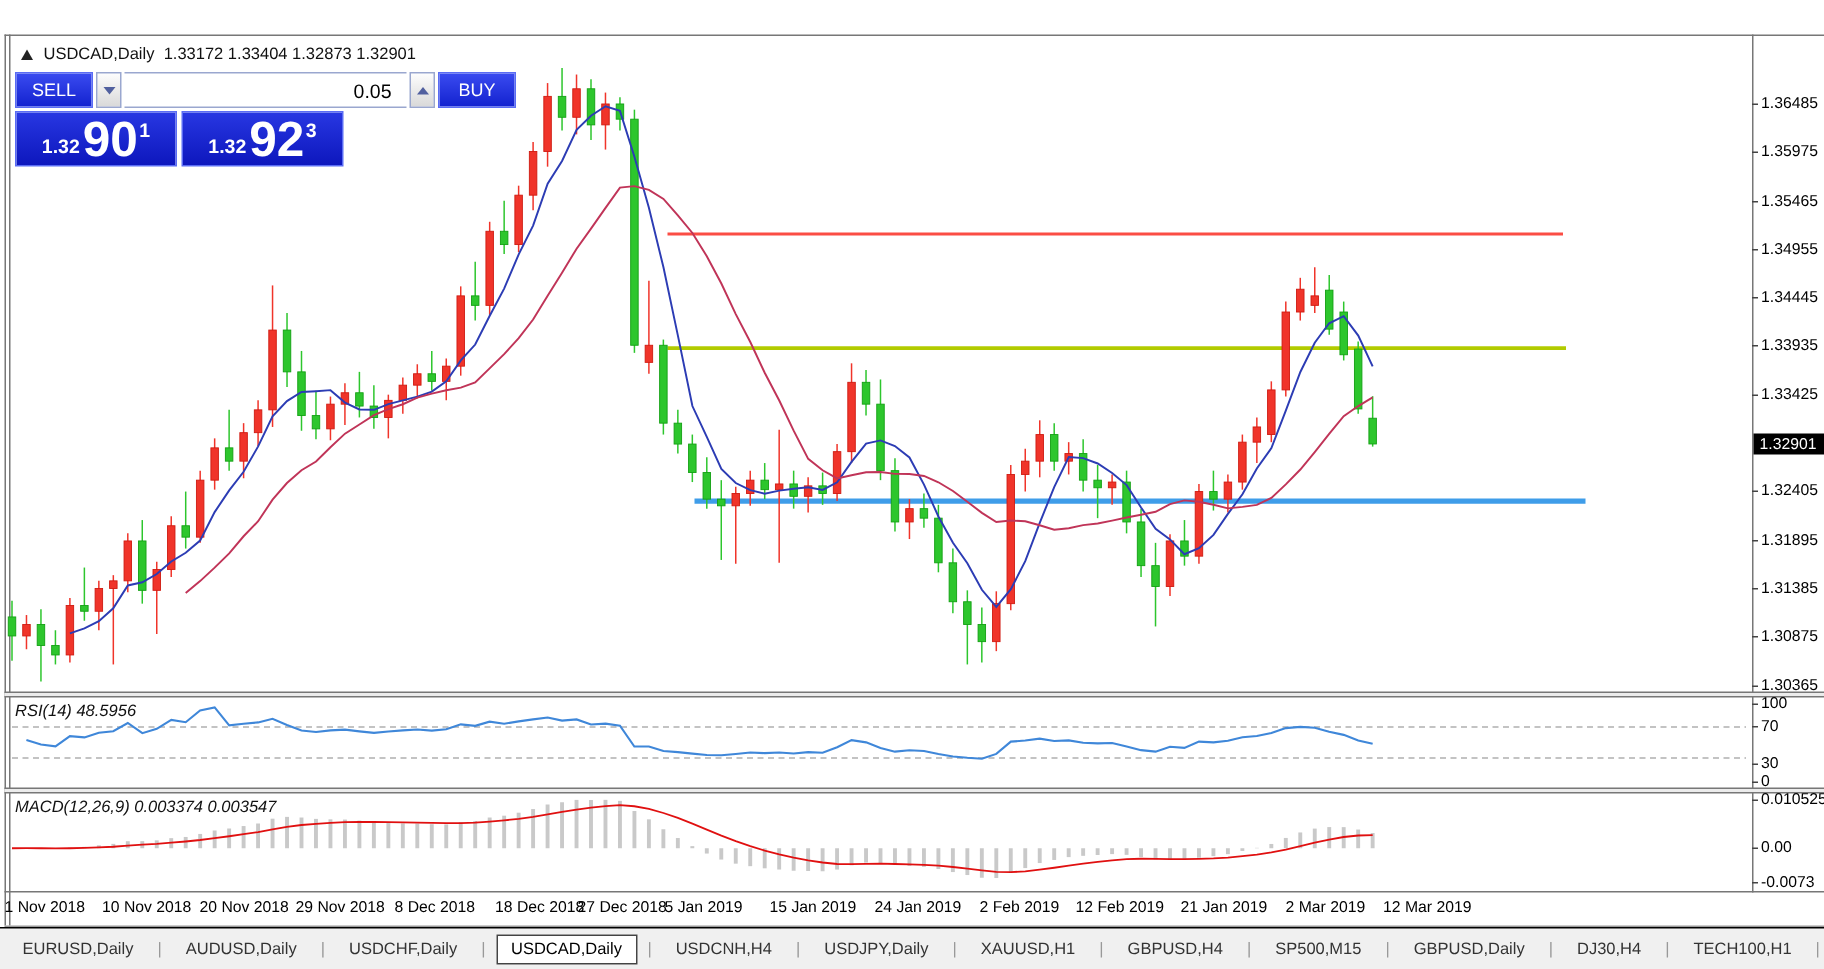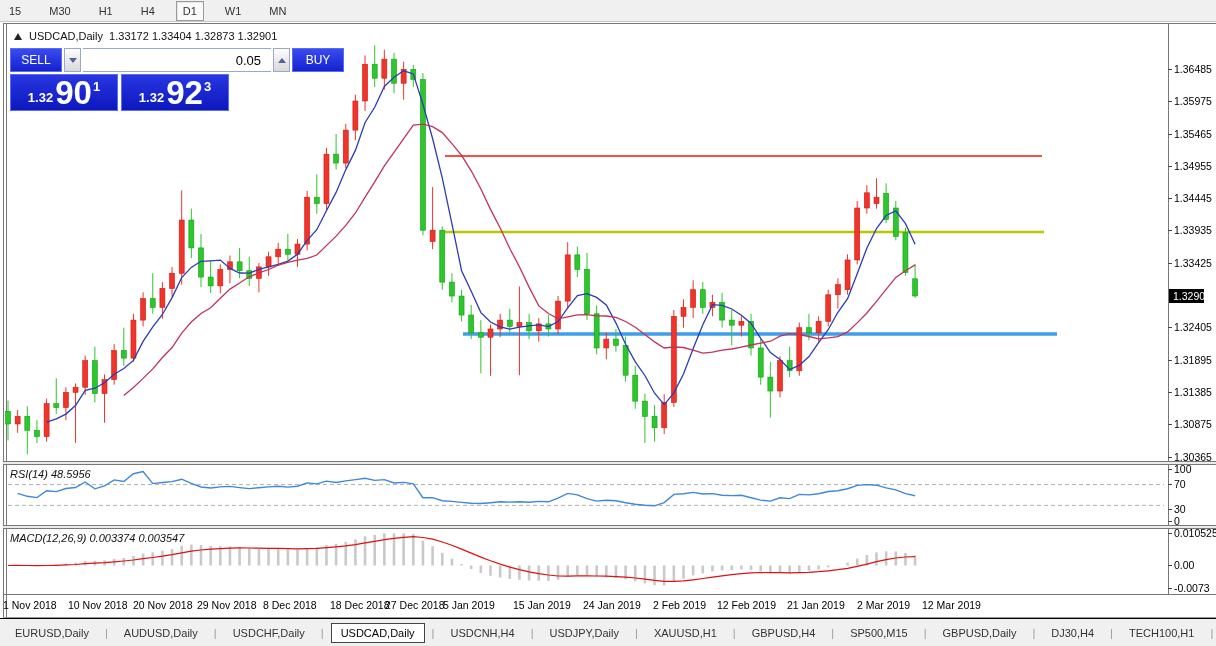--- a/index.html
+++ b/index.html
@@ -32,47 +32,38 @@
        text-align:right;padding-right:10px;font-family:"Liberation Sans",sans-serif;color:#000;outline:none;}
   .trade-row2{display:flex;gap:3px;margin-top:2px;}
   .pricebox{flex:1;height:37px;background:linear-gradient(#2837e2,#0d17bd);border:1px solid #5a6cf4;
             color:#fff;display:flex;align-items:flex-end;justify-content:center;padding-bottom:2px;}
   .pb-small{font-size:13px;font-weight:bold;margin-bottom:3px;}
   .pb-big{font-size:33px;font-weight:bold;line-height:30px;margin-left:2px;}
   .pb-sup{font-size:13px;font-weight:bold;margin-bottom:14px;margin-left:1px;}
   
   .ax-label{position:absolute;left:1174px;font-size:10.5px;color:#000;white-space:nowrap;}
   .ax-tick{position:absolute;left:1168px;width:4px;height:1px;background:#444;}
-  .price-badge{position:absolute;left:1169px;width:35px;height:14px;background:#000;color:#fff;
+  .price-badge{position:absolute;left:1169px;width:47px;height:14px;background:#000;color:#fff;
                font-size:10.5px;line-height:14px;padding-left:4px;}
   .ind-label{position:absolute;font-size:11px;color:#111;font-style:italic;}
   .date-label{position:absolute;top:599px;font-size:10.5px;color:#000;white-space:nowrap;}
   
   .tabsbar{position:absolute;left:0;top:618px;width:1216px;height:28px;background:#f0f0f0;
            border-top:1px solid #000000;display:flex;align-items:center;font-size:11px;color:#333;
            padding-left:6px;}
   .tabsep{color:#999;margin:0 7px;}
   .tab{padding:3px 9px;white-space:nowrap;cursor:default;}
   .tab.active{background:#fff;border:1px solid #444;color:#000;}
   svg{position:absolute;left:0;top:0;}
 </style>
 </head>
 <body>
 
 <div class="screen">
 
-  <div class="toolbar" id="toolbar">
-      <div class="tfbtn">15</div>
-      <div class="tfbtn">M30</div>
-      <div class="tfbtn">H1</div>
-      <div class="tfbtn">H4</div>
-      <div class="tfbtn active">D1</div>
-      <div class="tfbtn">W1</div>
-      <div class="tfbtn">MN</div>
-    </div>
 
   <div class="win-border" style="left:3px;top:23px;width:1213px;height:1px"></div>
   <div class="win-border" style="left:3px;top:23px;width:1px;height:594px"></div>
   <div class="win-border" style="left:6px;top:23px;width:1px;height:594px"></div>
   <div class="win-border" style="left:1168px;top:23px;width:1px;height:572px"></div>
 
   <div class="pane-split" style="top:461px;width:1213px"></div>
   <div class="pane-gap" style="top:462px;width:1213px;height:2px"></div>
   <div class="pane-split" style="top:464px;width:1213px"></div>
   <div class="pane-split" style="top:525px;width:1213px"></div>

